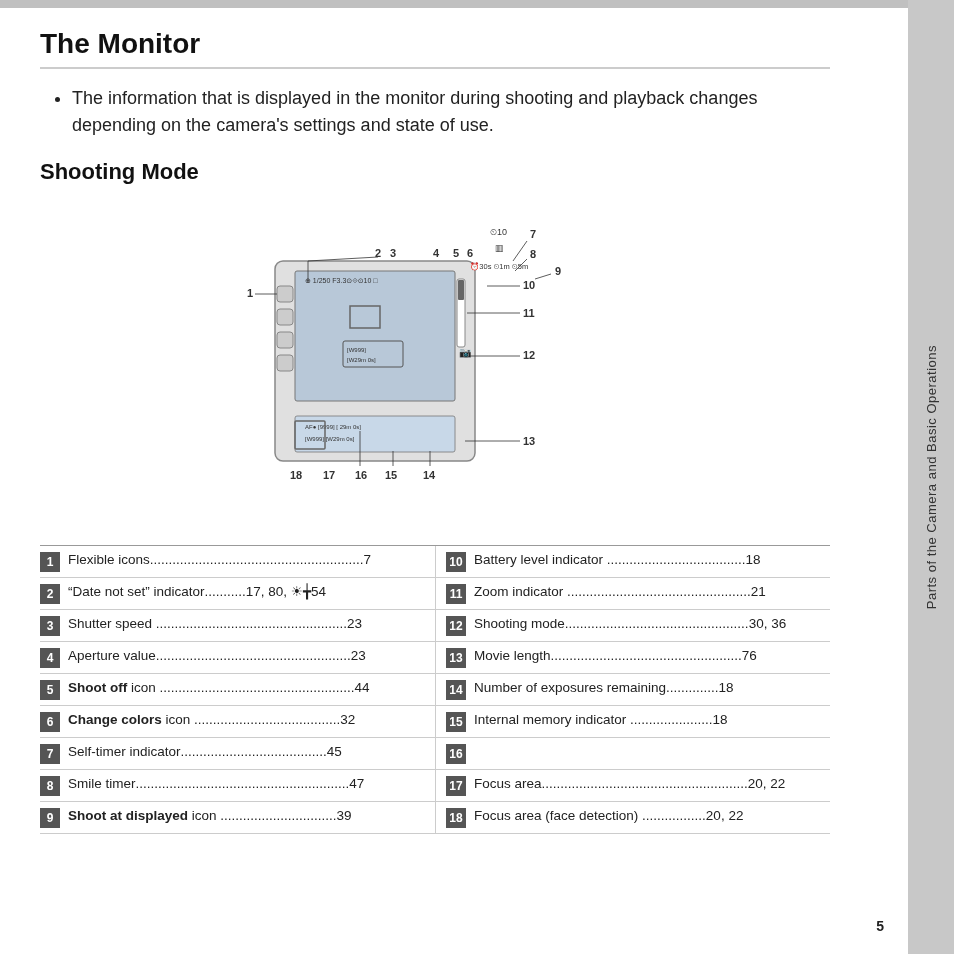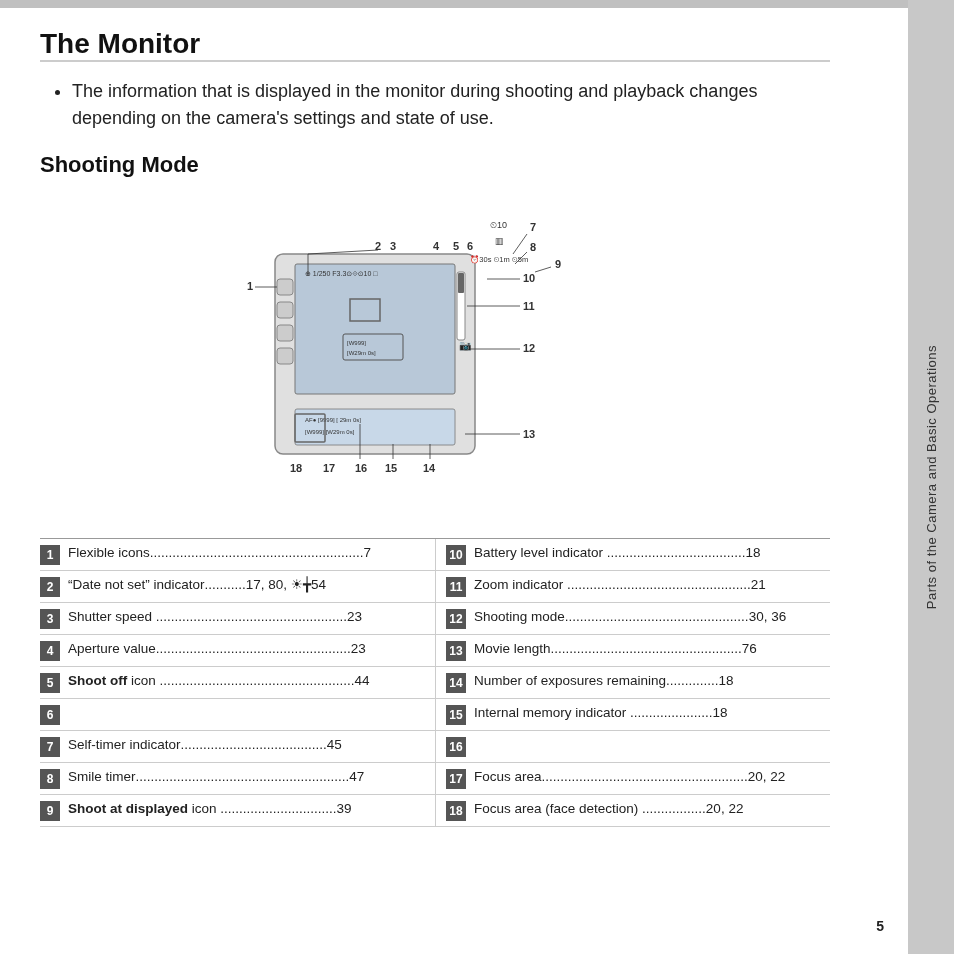--- a/index.html
+++ b/index.html
@@ -27,21 +27,21 @@
       width: 870px;
     }
 
     
     .page-title {
       font-size: 28px;
       font-weight: bold;
       margin-bottom: 16px;
       color: #111;
       border-bottom: 2px solid #ccc;
-      padding-bottom: 0;
+      padding-bottom: 7px;
     }
 
     
     .intro-text {
       font-size: 18px;
       margin-bottom: 20px;
       line-height: 1.5;
       margin-left: 16px;
     }
     .intro-text li {
@@ -283,20 +283,21 @@
       <div class="item-row">
         <span class="item-num">5</span>
         <span class="item-text"><span class="bold">Shoot off</span> icon <span class="dots">....................................................</span>44</span>
       </div>
       <div class="item-row" style="border-left: 1px solid rgb(204, 204, 204); padding-left: 10px;">
         <span class="item-num">14</span>
         <span class="item-text">Number of exposures remaining<span class="dots">..............</span>18</span>
       </div>
       <div class="item-row">
         <span class="item-num">6</span>
+        <span class="item-text"><span class="bold">Change colors</span> icon <span class="dots">.......................................</span>32</span>
       </div>
       <div class="item-row" style="border-left: 1px solid rgb(204, 204, 204); padding-left: 10px;">
         <span class="item-num">15</span>
         <span class="item-text">Internal memory indicator <span class="dots">......................</span>18</span>
       </div>
       <div class="item-row">
         <span class="item-num">7</span>
         <span class="item-text">Self-timer indicator<span class="dots">.......................................</span>45</span>
       </div>
       <div class="item-row" style="border-left: 1px solid rgb(204, 204, 204); padding-left: 10px;">

